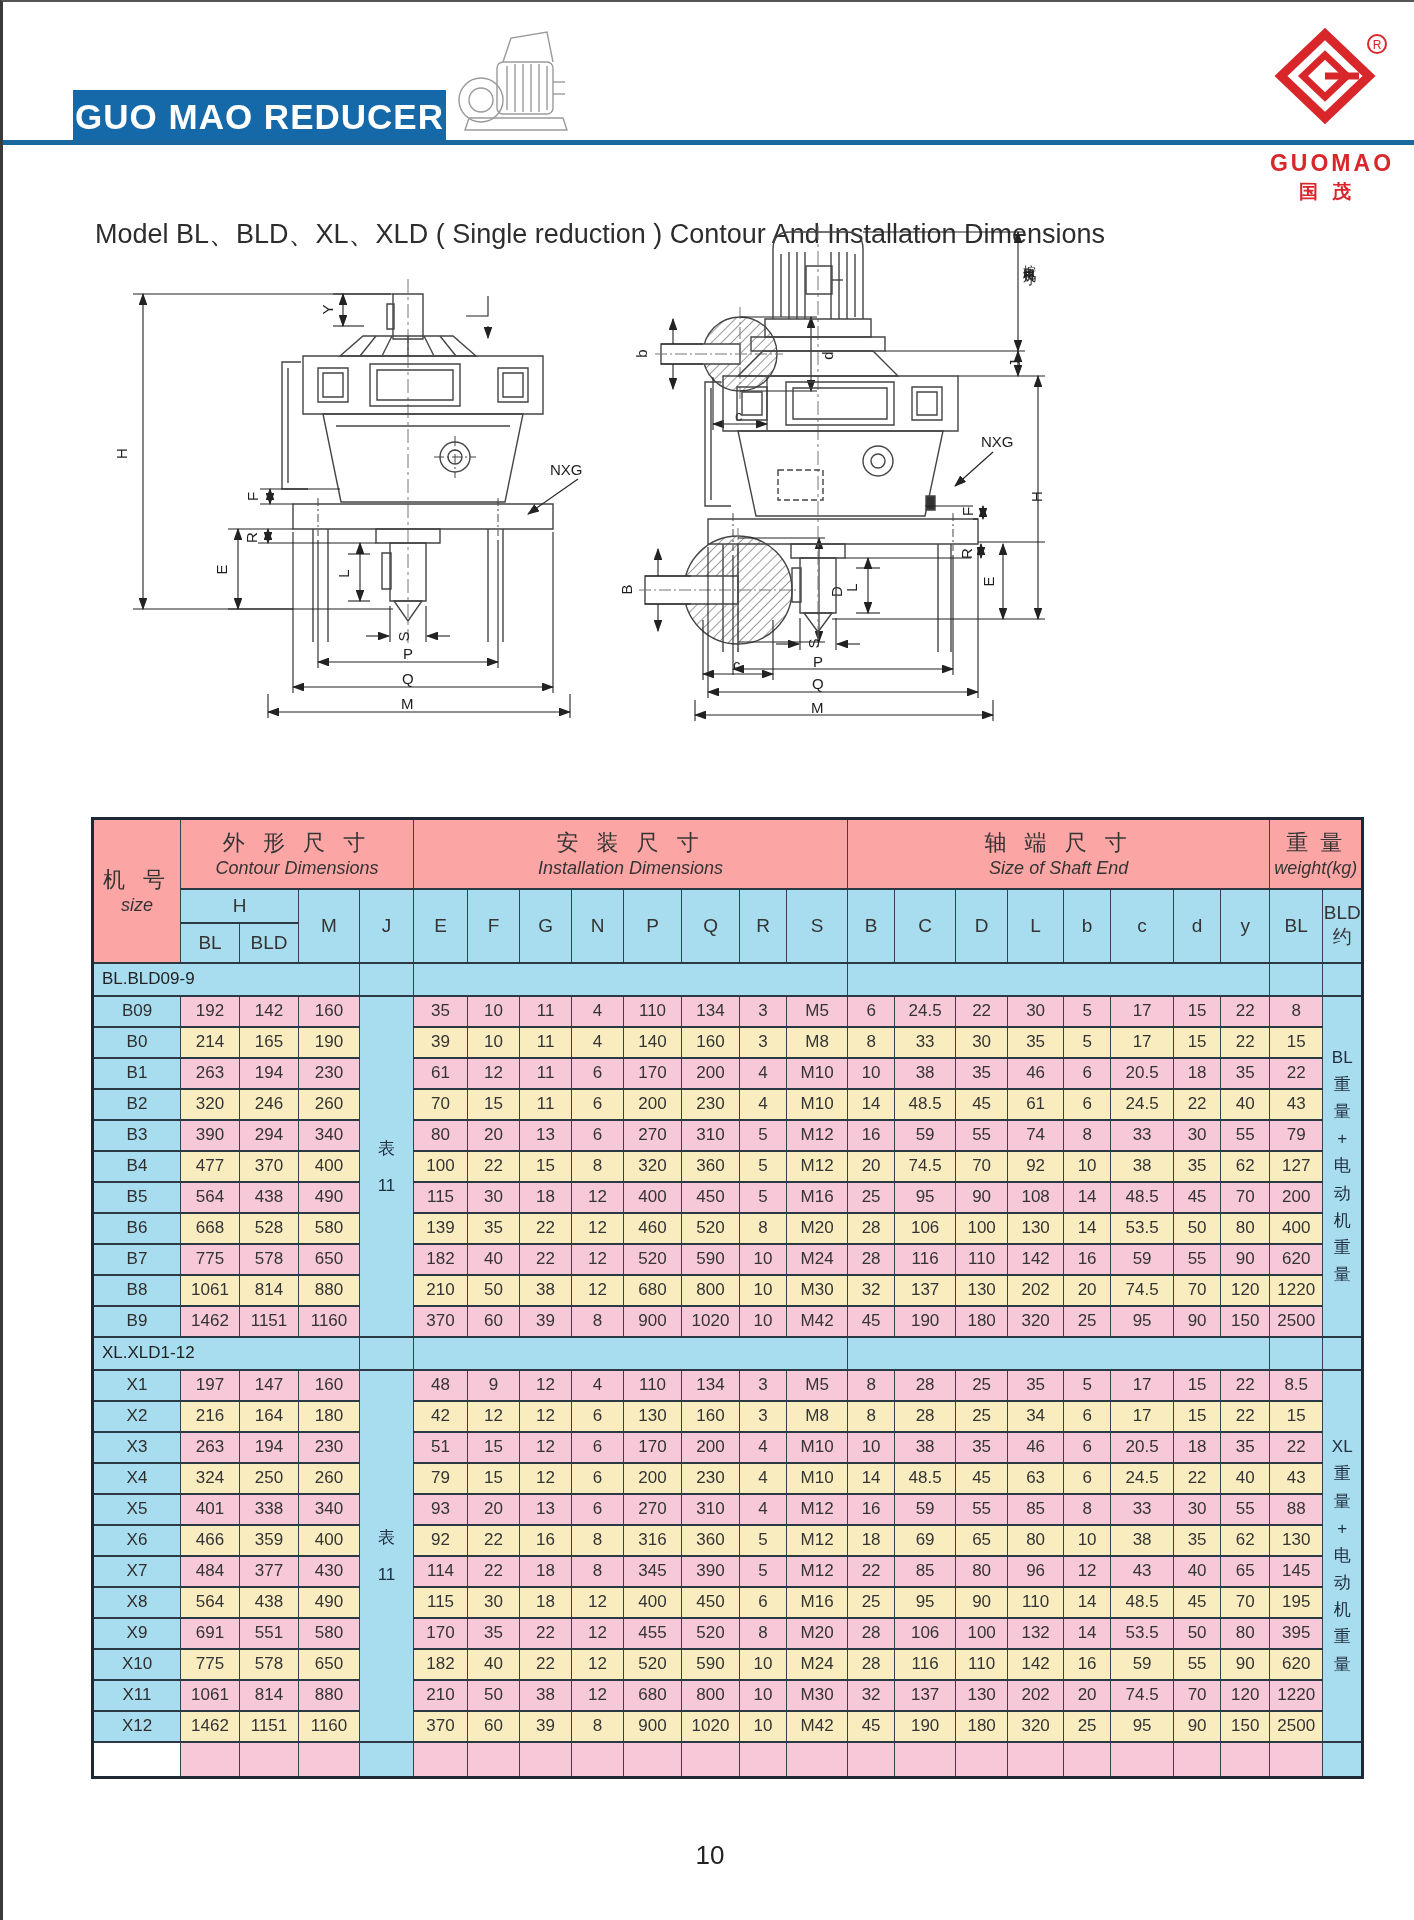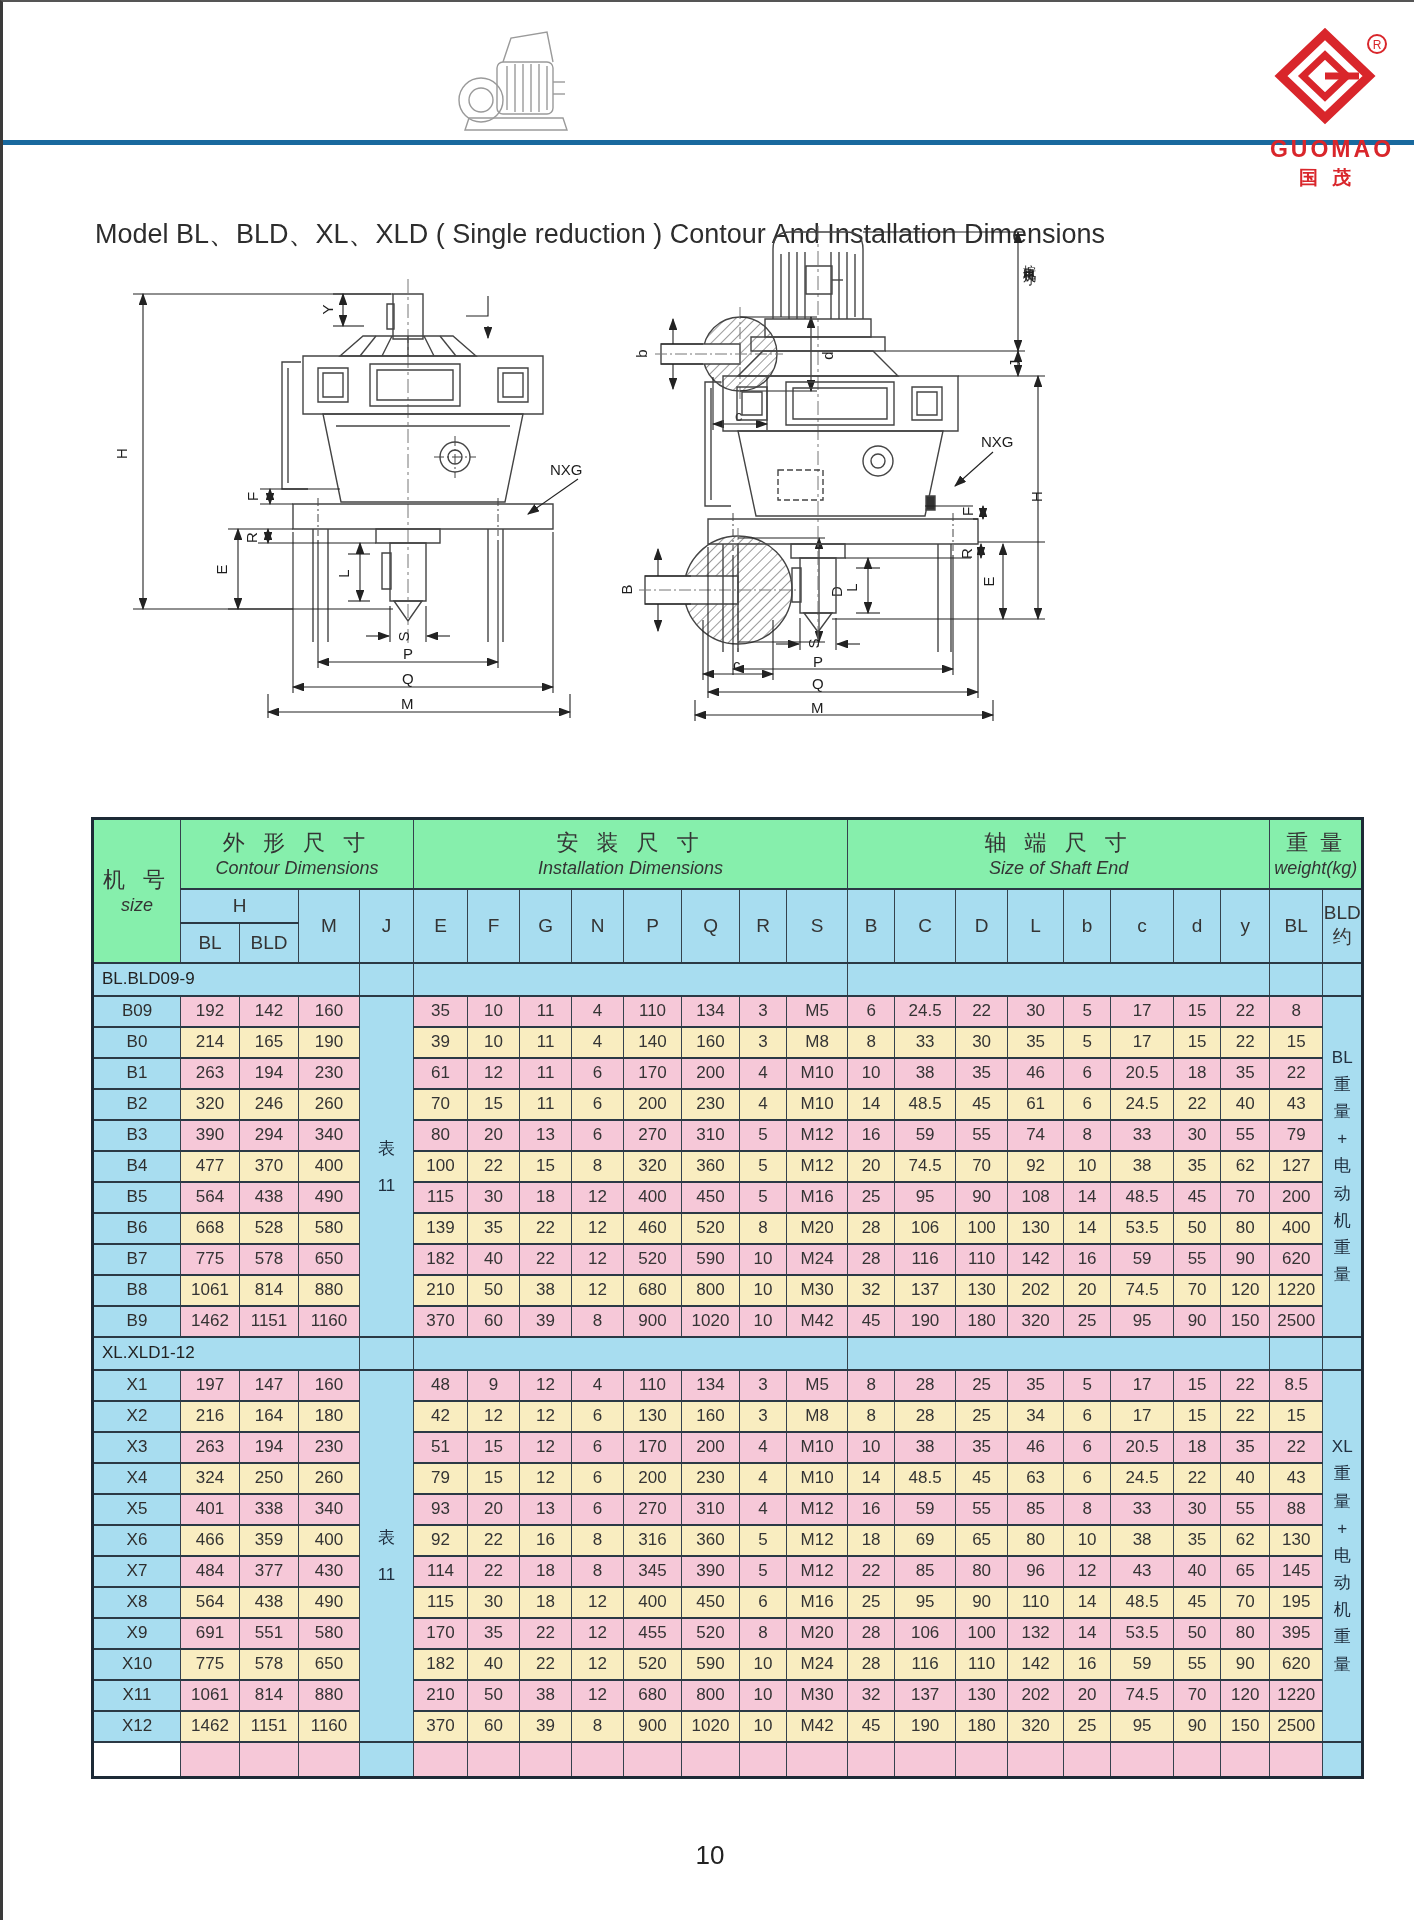--- a/index.html
+++ b/index.html
@@ -6,38 +6,38 @@
   #page{position:relative;width:1414px;height:1920px;background:#ffffff;
         font-family:"Liberation Sans",sans-serif;overflow:hidden;
         border-left:3px solid #3a3a3a;border-top:2px solid #555;}
   
   #banner{position:absolute;left:70px;top:88px;width:373px;height:54px;background:#1569a8;
           color:#fff;font-size:35px;font-weight:bold;letter-spacing:1px;
           display:flex;align-items:center;justify-content:center;}
   #divider{position:absolute;left:0;top:138px;width:1414px;height:5px;background:#19699e;}
   #motor-sketch{position:absolute;left:448px;top:20px;}
   #logo{position:absolute;left:1256px;top:26px;width:146px;text-align:center;color:#d9262b;}
-  #logo .nm{font-size:23px;font-weight:bold;letter-spacing:3px;margin-top:4px;}
+  #logo .nm{font-size:23px;font-weight:bold;letter-spacing:3px;margin-top:18px;}
   #logo .cn{font-size:19px;font-weight:bold;letter-spacing:14px;margin-top:2px;}
   
   #title-cn{position:absolute;left:92px;top:165px;font-size:30px;font-weight:bold;color:#1b1b1b;letter-spacing:1px;}
   #title-en{position:absolute;left:92px;top:214px;font-size:27px;color:#2d2d2d;}
   
   .draw{position:absolute;}
   .draw svg{display:block;}
   .dim{position:absolute;font-size:15px;color:#1d1d1d;line-height:1;}
   .dim.v{transform:rotate(-90deg);transform-origin:center;}
   .dim.cnv{writing-mode:vertical-rl;font-size:13px;letter-spacing:2px;}
   
   #table-wrap{position:absolute;left:88px;top:815px;width:1262px;}
   table.dim-table{border-collapse:collapse;table-layout:fixed;width:1262px;border:3px solid #1d2a36;}
   .dim-table th,.dim-table td{border:1px solid #35424d;padding:0;text-align:center;vertical-align:middle;
       font-weight:normal;color:#343434;overflow:hidden;}
   .dim-table tr{border-top:2px solid #2b3945;border-bottom:2px solid #2b3945;}
-  .hdr{background:#86efac;color:#21313f;}
+  .hdr{background:#fca5a5;color:#21313f;}
   .hdr .cnl{font-size:22px;letter-spacing:6px;}
   .hdr .enl{font-size:18px;letter-spacing:0;font-style:italic;}
   .hdr-letter{background:#a8ddf0;font-size:19px;color:#2a3a48;}
   tr.pink td{background:#f6c8d8;}
   tr.yellow td{background:#f9edc0;}
   tr.datarow{height:31px;}
   tr.datarow td, tr.datarow th{font-size:17px;}
   tr.datarow th.sz{background:#a8ddf0;font-size:17px;color:#2e2e2e;}
   tr.section-row{height:33px;}
   tr.section-row th{background:#a8ddf0;text-align:left;padding-left:8px;font-size:17px;color:#222;}
@@ -52,20 +52,23 @@
      -webkit-text-stroke:2px rgba(148,158,166,0.55);pointer-events:none;z-index:5;}
   
   #pageno{position:absolute;left:0;top:1838px;width:1414px;text-align:center;font-size:26px;color:#222;}
   line,path,rect,circle,polyline,polygon{vector-effect:non-scaling-stroke;}
 </style>
 </head>
 <body>
 
 <div id="page">
 
+  <div id="banner">
+    <span>GUO MAO REDUCER</span>
+  </div>
   <div id="divider"></div>
 
   <div id="motor-sketch">
     <svg width="128" height="118" viewBox="0 0 128 118">
       <g stroke="#9a9a9a" fill="none" stroke-width="1.4">
         <circle cx="30" cy="78" r="22"></circle>
         <circle cx="30" cy="78" r="12"></circle>
         <rect x="46" y="40" width="56" height="52" rx="6"></rect>
         <path d="M52 40 L60 16 L96 10 L102 40"></path>
         <line x1="56" y1="44" x2="56" y2="88"></line>

